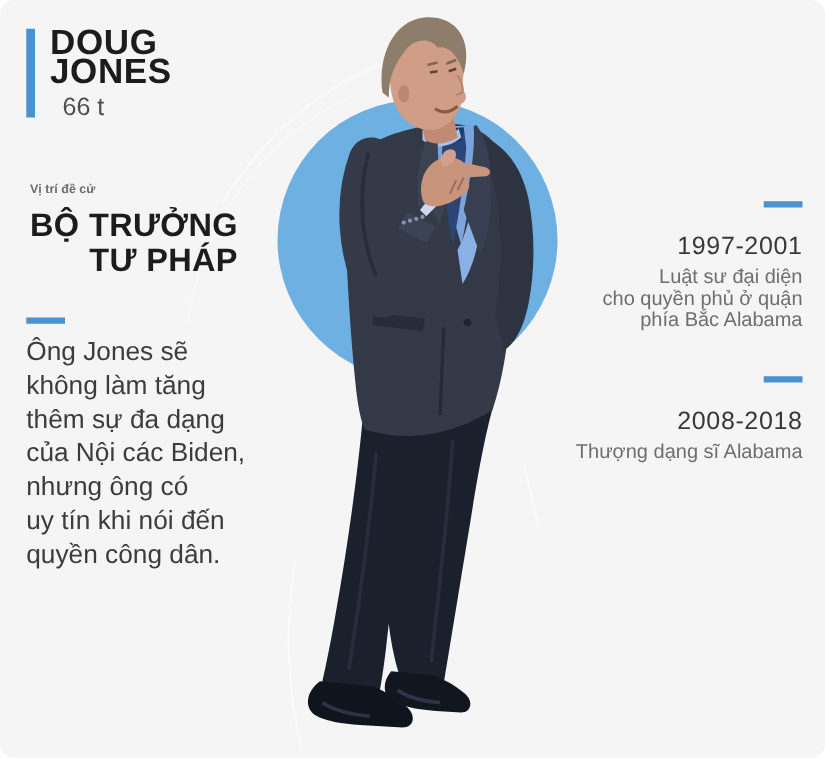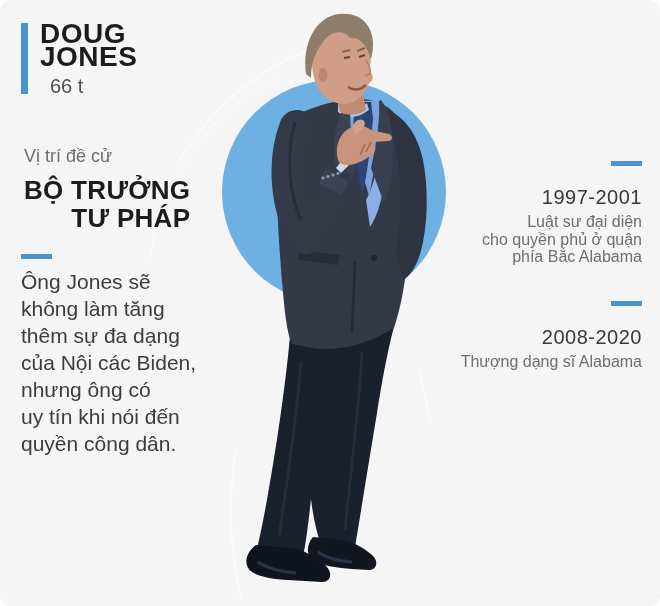--- a/index.html
+++ b/index.html
@@ -18,21 +18,21 @@
 
   
   .profile{position:absolute;left:21px;top:21px;}
   .vbar{position:absolute;left:0;top:2px;width:7px;height:71px;background:var(--accent-blue);}
   .name{margin-left:19px;padding-top:1px;font-size:28px;font-weight:800;line-height:23px;
         letter-spacing:.5px;color:var(--heading-color);}
   .age{margin-left:29px;margin-top:7px;font-size:20px;font-weight:400;color:#4f4f4f;}
 
   
   .nomination{position:absolute;left:24px;top:146px;}
-  .nom-label{font-size:18px;color:var(--muted-color);}
+  .nom-label{font-size:10px;color:var(--muted-color);font-weight:bold;}
   .nom-title{margin-top:9px;font-size:26px;font-weight:800;line-height:28px;letter-spacing:.3px;
              color:var(--heading-color);white-space:pre-line;text-align:right;}
 
   
   .quote{position:absolute;left:21px;top:254px;width:240px;}
   .hbar{width:31px;height:5px;background:var(--accent-blue);}
   .quote-text{margin-top:9px;font-size:21px;font-weight:500;line-height:27px;
               color:var(--quote-color);white-space:pre-line;}
 
   
@@ -163,17 +163,17 @@
   <section class="t-entry t1">
     <div class="hbar"></div>
     <div class="t-years">1997-2001</div>
     <div class="t-desc">Luật sư đại diện
 cho quyền phủ ở quận
 phía Bắc Alabama</div>
   </section>
 
   <section class="t-entry t2">
     <div class="hbar"></div>
-    <div class="t-years">2008-2020</div>
+    <div class="t-years">2008-2018</div>
     <div class="t-desc">Thượng dạng sĩ Alabama</div>
   </section>
 
 </div>
 
 </body></html>

